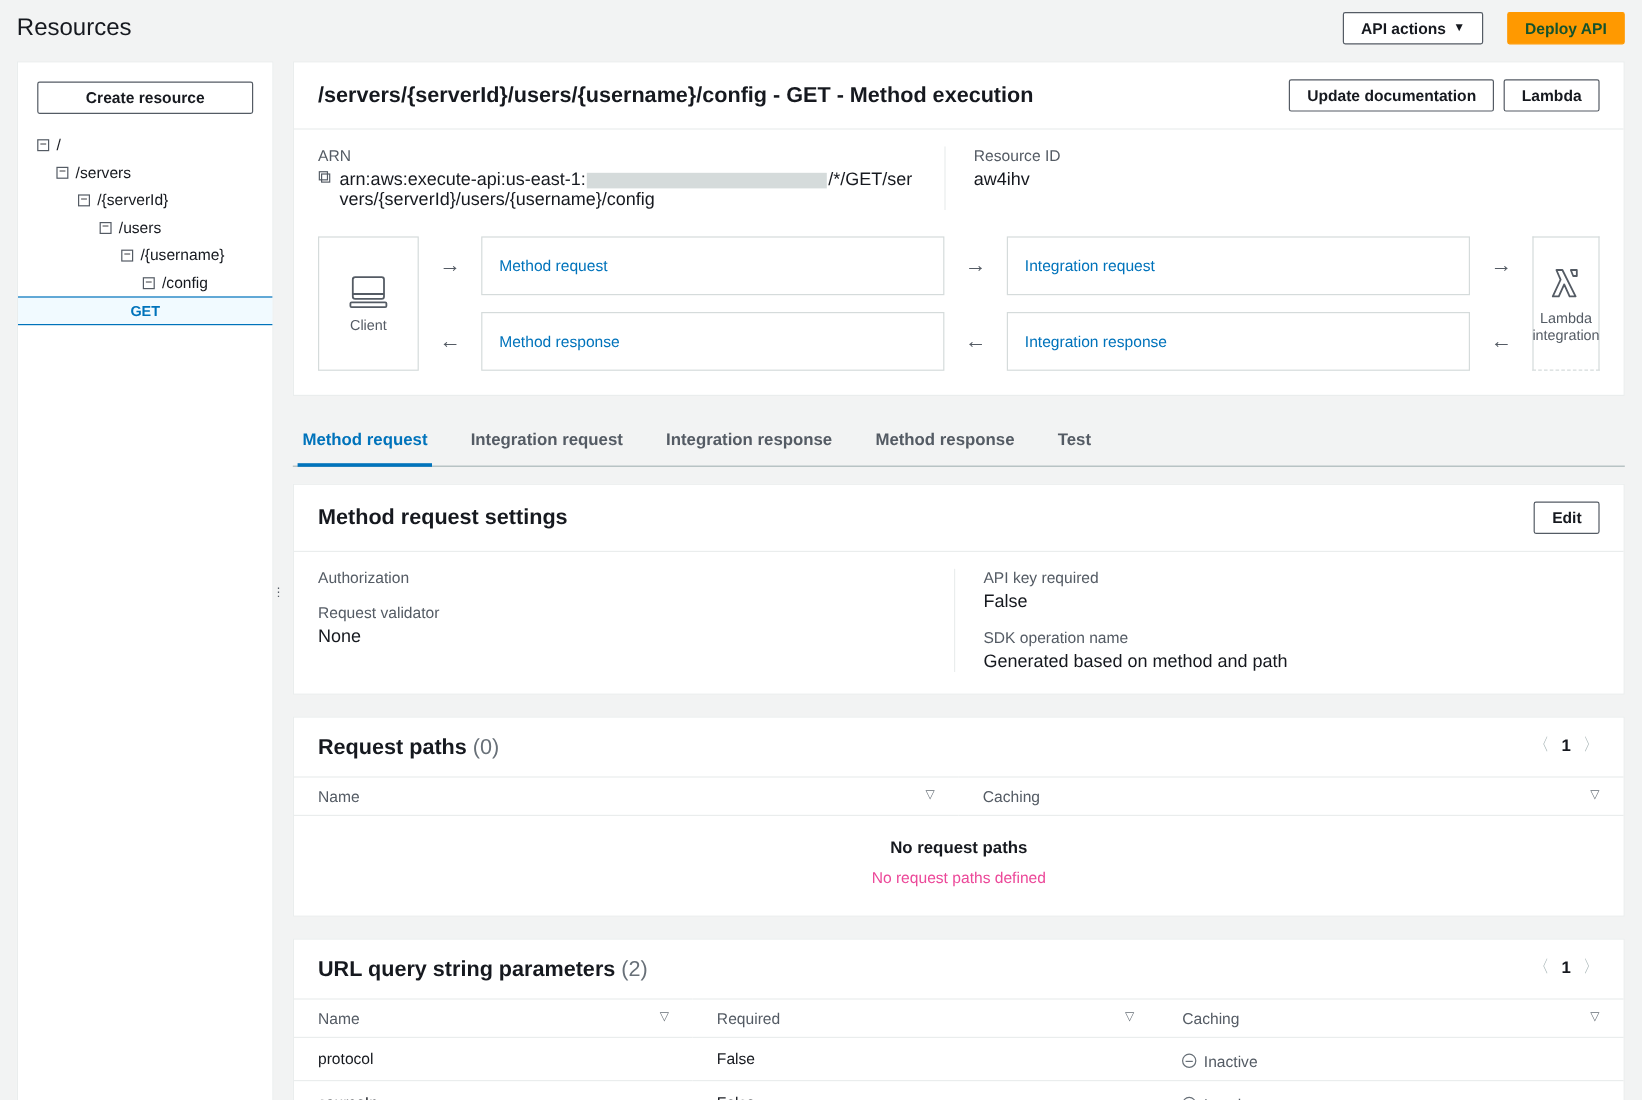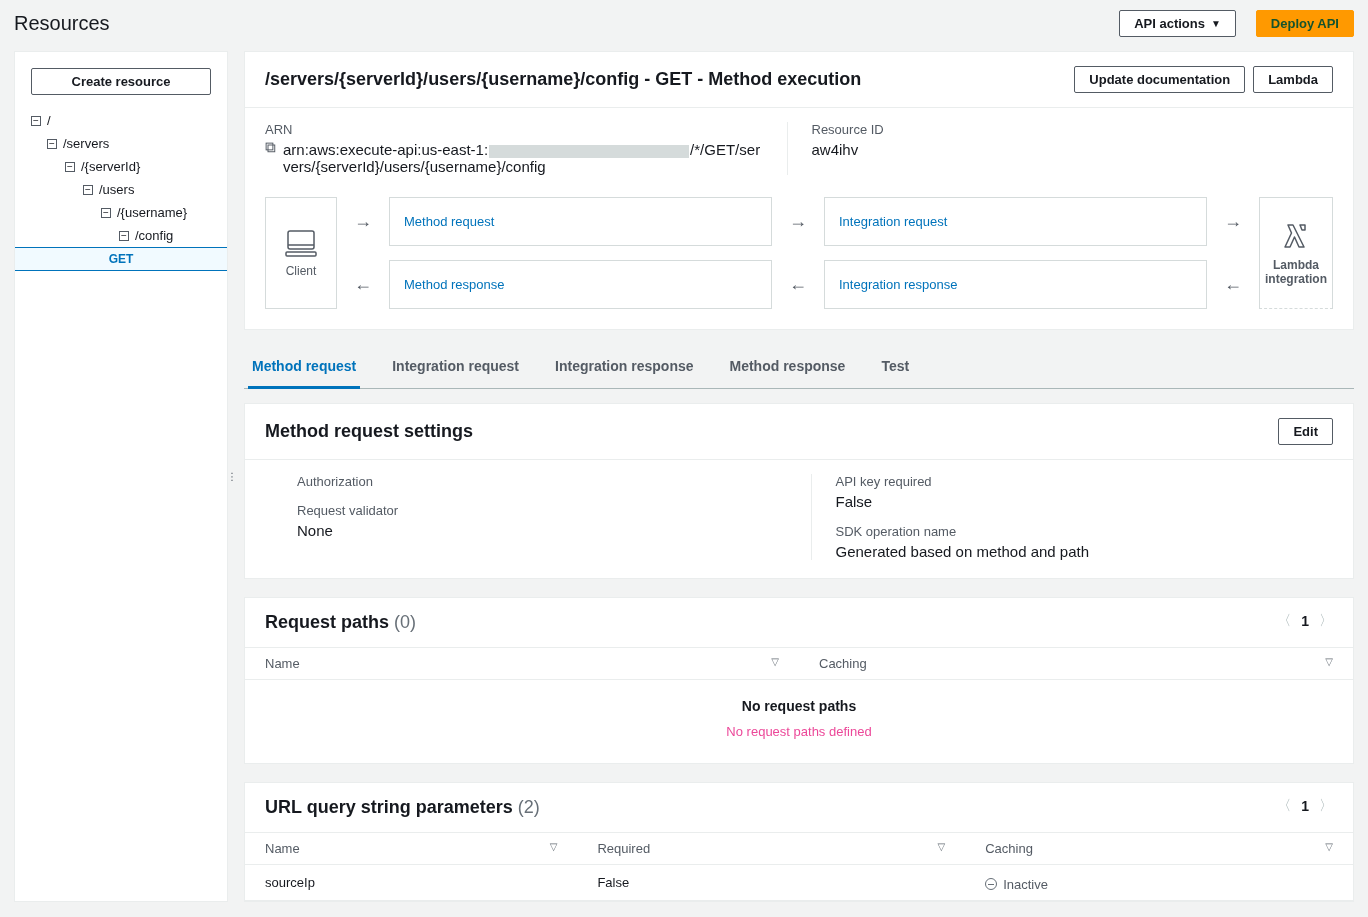--- a/index.html
+++ b/index.html
@@ -116,23 +116,23 @@
   }
   .flow {
     display:flex; align-items:stretch; gap:14px;
     padding: 4px 20px 20px 20px;
   }
   .flow-node {
     border:1px solid #d5dbdb;
     display:flex; flex-direction:column; align-items:center; justify-content:center;
     padding: 10px 8px; text-align:center;
     font-size:12px; color:#545b64;
-    width:72px;
-  }
-  .flow-node.end { width:74px; border-bottom-style:dashed;font-weight:bold; }
+    width:84px;
+  }
+  .flow-node.end { width:56px; border-bottom-style:dashed; }
   .flow-mid { flex:1; display:flex; flex-direction:column; gap:14px; }
   .flow-row { display:flex; align-items:stretch; gap:14px; }
   .arrow {
     display:flex; align-items:center; justify-content:center;
     color:#545b64; font-size:18px; width:24px;
   }
   .link-box {
     flex:1; border:1px solid #d5dbdb;
     display:flex; align-items:center;
     padding: 16px 14px;
@@ -153,21 +153,21 @@
   }
   .tab.active { color:#0073bb; border-bottom-color:#0073bb; }
   .section-head {
     display:flex; justify-content:space-between; align-items:center;
     padding: 14px 20px;
   }
   .section-title { font-size:18px; font-weight:700; }
   .settings-body { padding: 0 20px 18px 20px; border-top:1px solid #eaeded; }
   .settings-grid { display:flex; padding-top:14px; }
   .settings-col { flex:1; }
-  .settings-col:first-child { border-right:1px solid #eaeded; padding-right:16px;margin-left:32px; }
+  .settings-col:first-child { border-right:1px solid #eaeded; padding-right:16px; }
   .settings-col:last-child { padding-left:24px; }
   .field { margin-bottom:14px; }
   .field:last-child { margin-bottom:0; }
   .subpanel-head {
     display:flex; justify-content:space-between; align-items:flex-start;
     padding: 14px 20px;
   }
   .count { color:#687078; font-weight:400; }
   .pager { display:flex; align-items:center; gap:10px; color:#687078; }
   .pager .num { color:#16191f; font-weight:700; }
@@ -406,20 +406,28 @@
               <th style="width:35%;">
                 <span>Required</span><span class="sort">▽</span>
               </th>
               <th>
                 <span>Caching</span><span class="sort">▽</span>
               </th>
             </tr>
               </thead>
             <tbody id="qp-body">
                 <tr>
+                  <td>protocol</td>
+                  <td>False</td>
+                  <td><span class="status">
+                      <span class="status-icon"></span>
+                      <span>Inactive</span>
+                    </span></td>
+                </tr>
+                <tr>
                   <td>sourceIp</td>
                   <td>False</td>
                   <td><span class="status">
                       <span class="status-icon"></span>
                       <span>Inactive</span>
                     </span></td>
                 </tr>
               </tbody>
           </table>
         </div>

